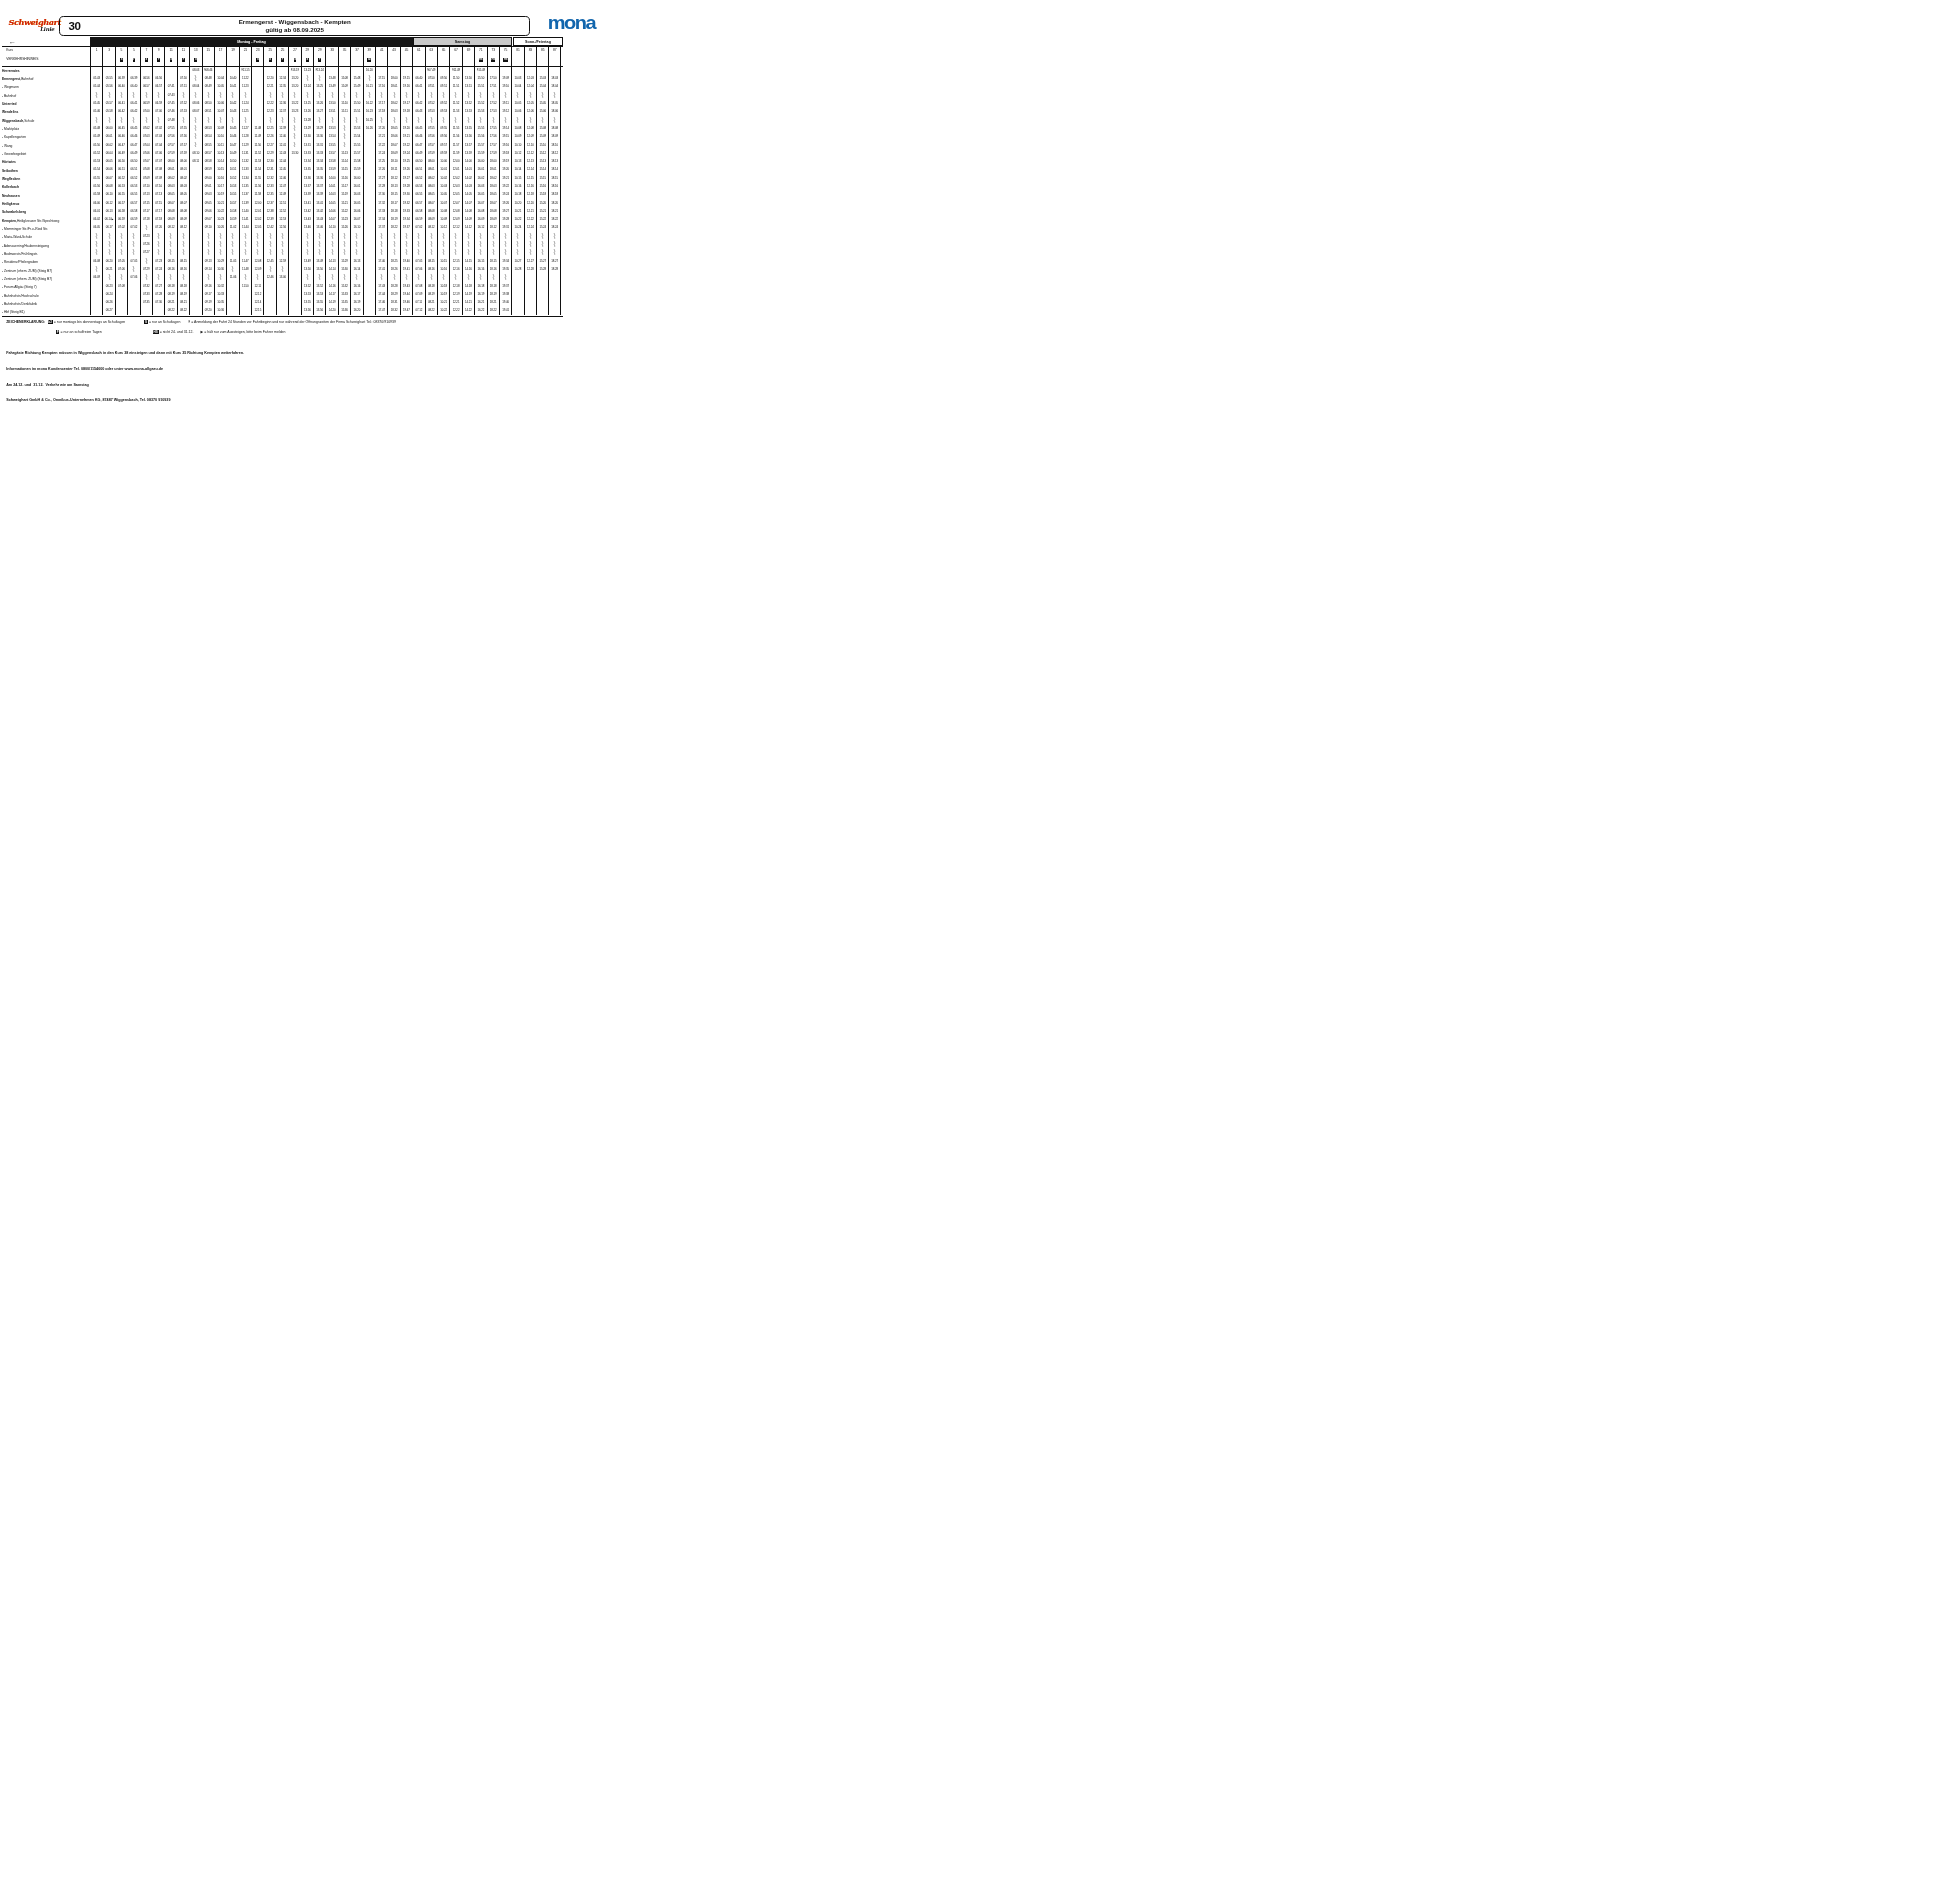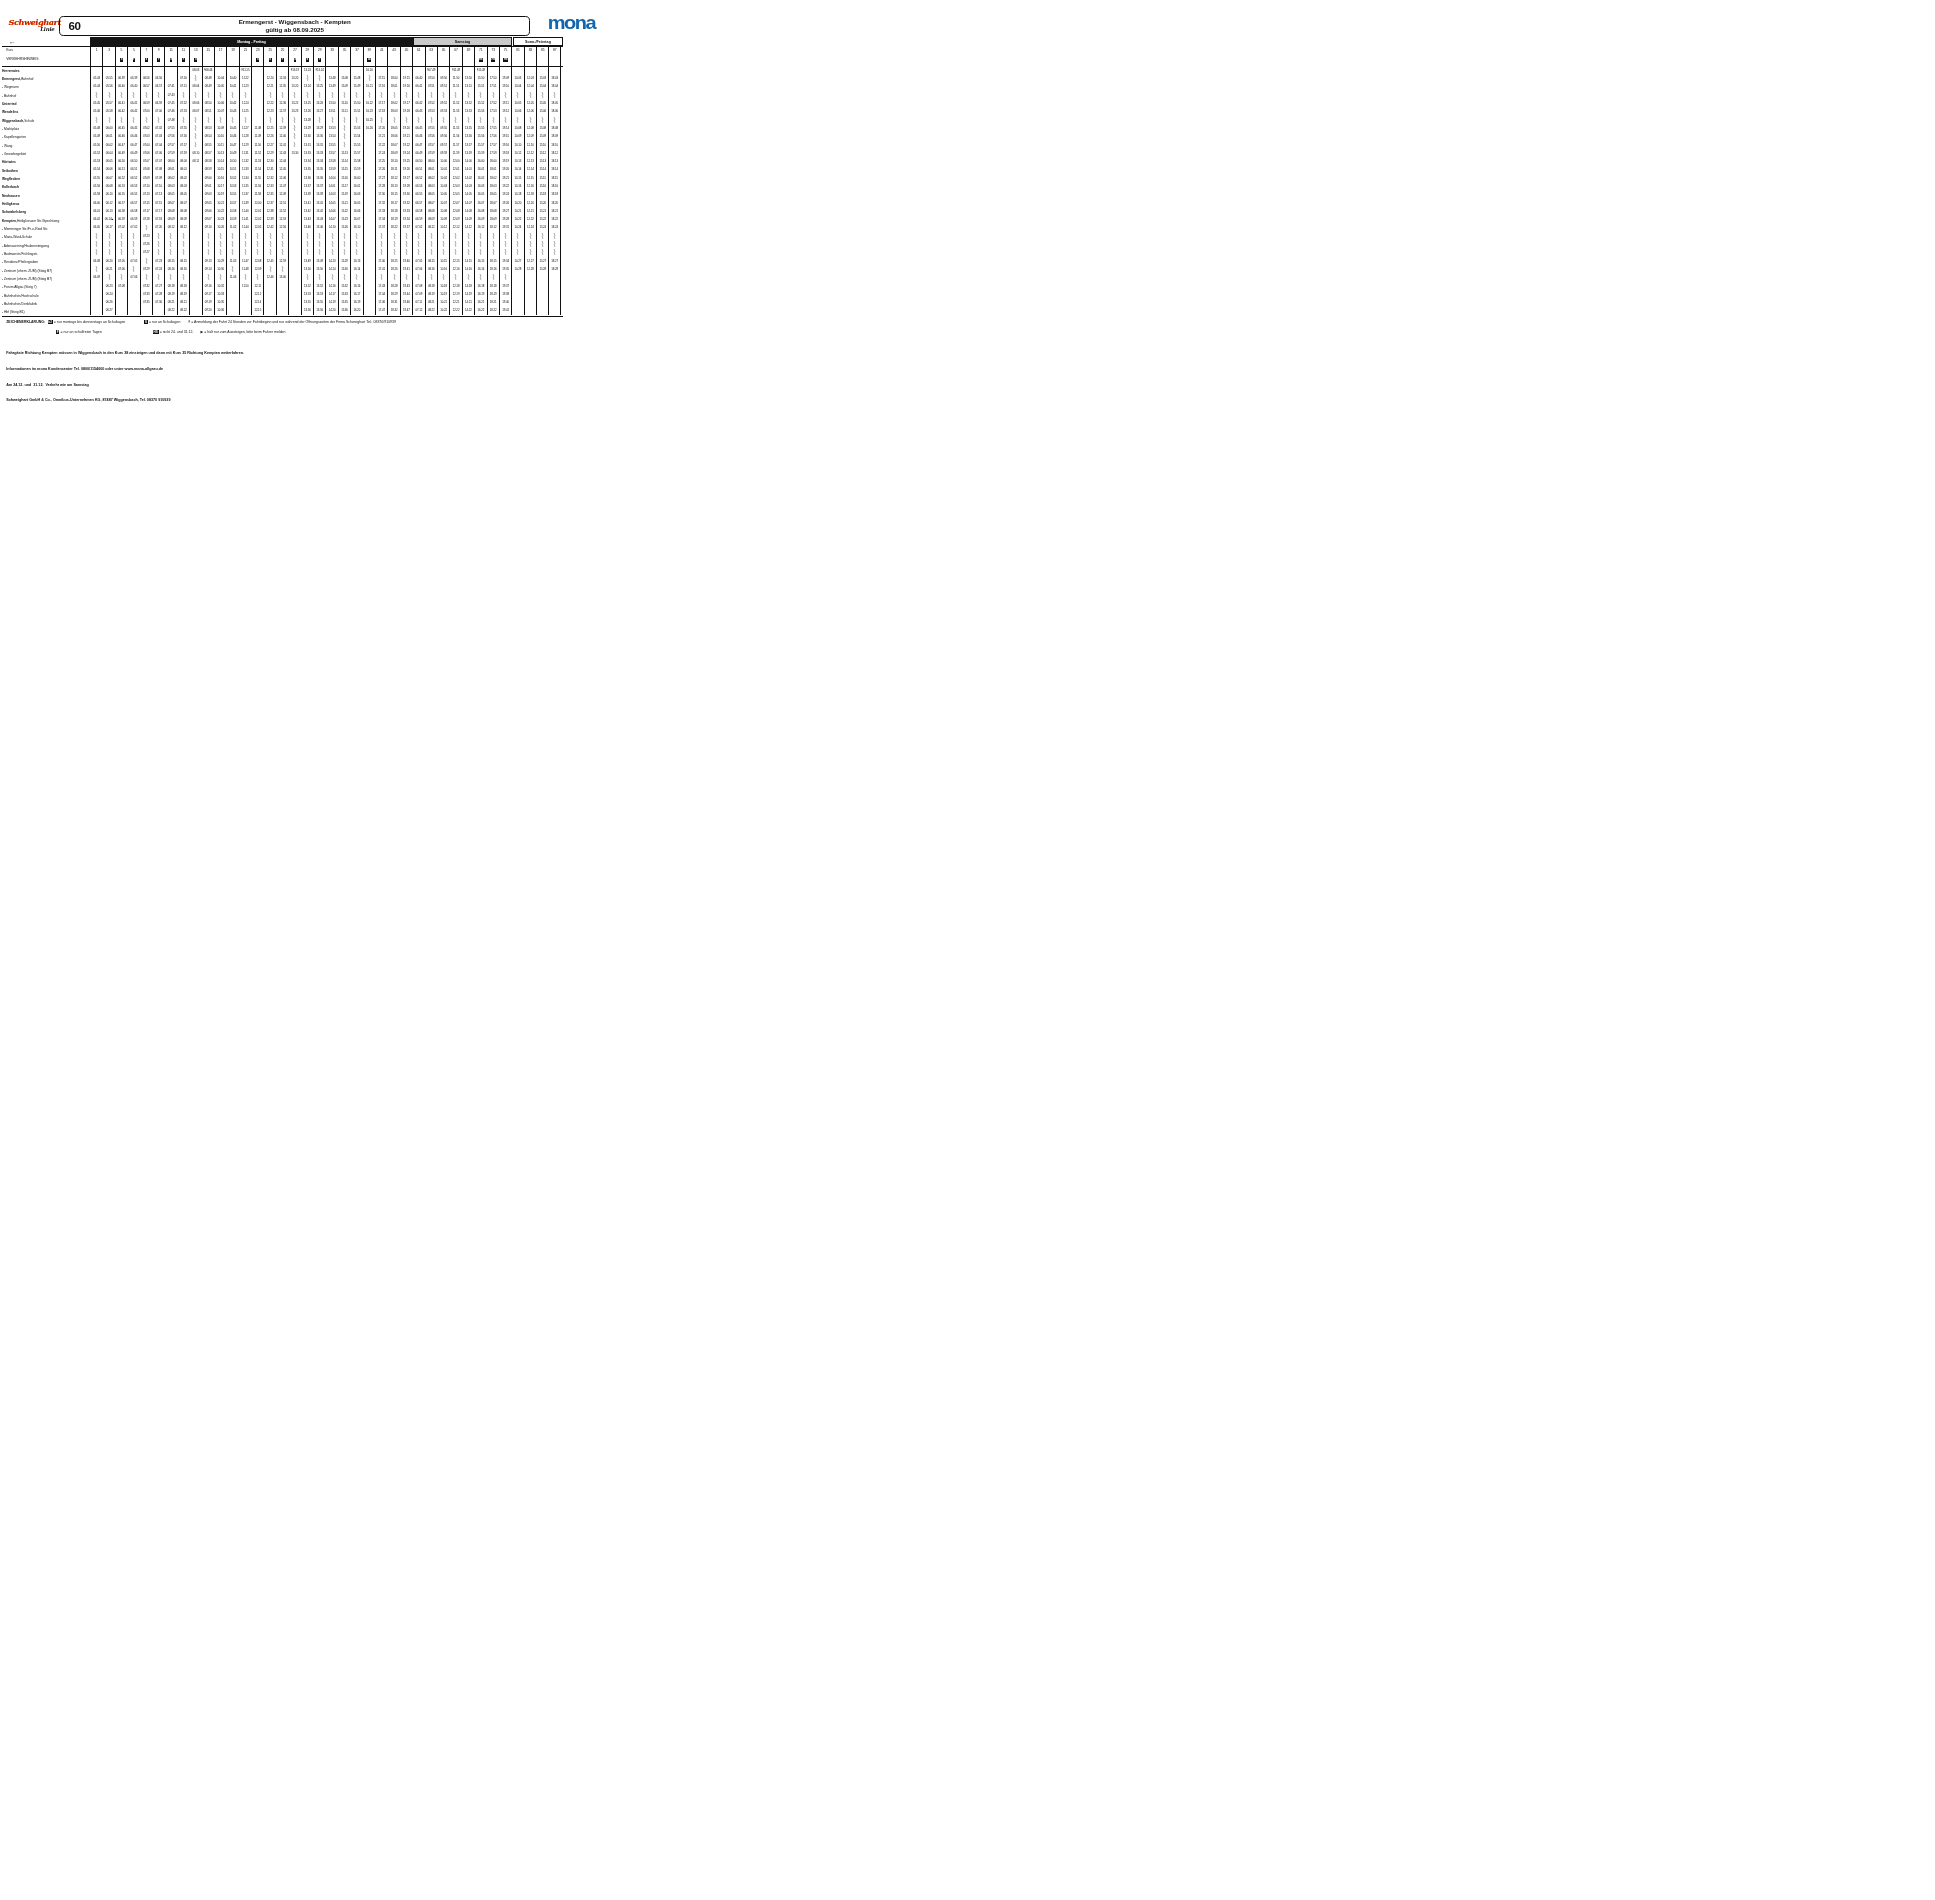--- a/index.html
+++ b/index.html
@@ -47,21 +47,21 @@
 </style>
 </head>
 <body>
 
 <div class="page">
   <div class="logo">
     <div class="l1">Schweighart</div>
     <div class="l2">Linie</div>
   </div>
   <div class="titlebox">
-    <div class="linenum">60</div>
+    <div class="linenum">30</div>
     <div class="titles">
       <div class="t1">Ermengerst - Wiggensbach - Kempten</div>
       <div class="t2">gültig ab 08.09.2025</div>
     </div>
   </div>
   <div class="mona">mona</div>
   <div class="backarrow">←</div>
 
   <div class="topline"></div>
   <div class="hdr-left" style="top:48px;">Kurs</div>

